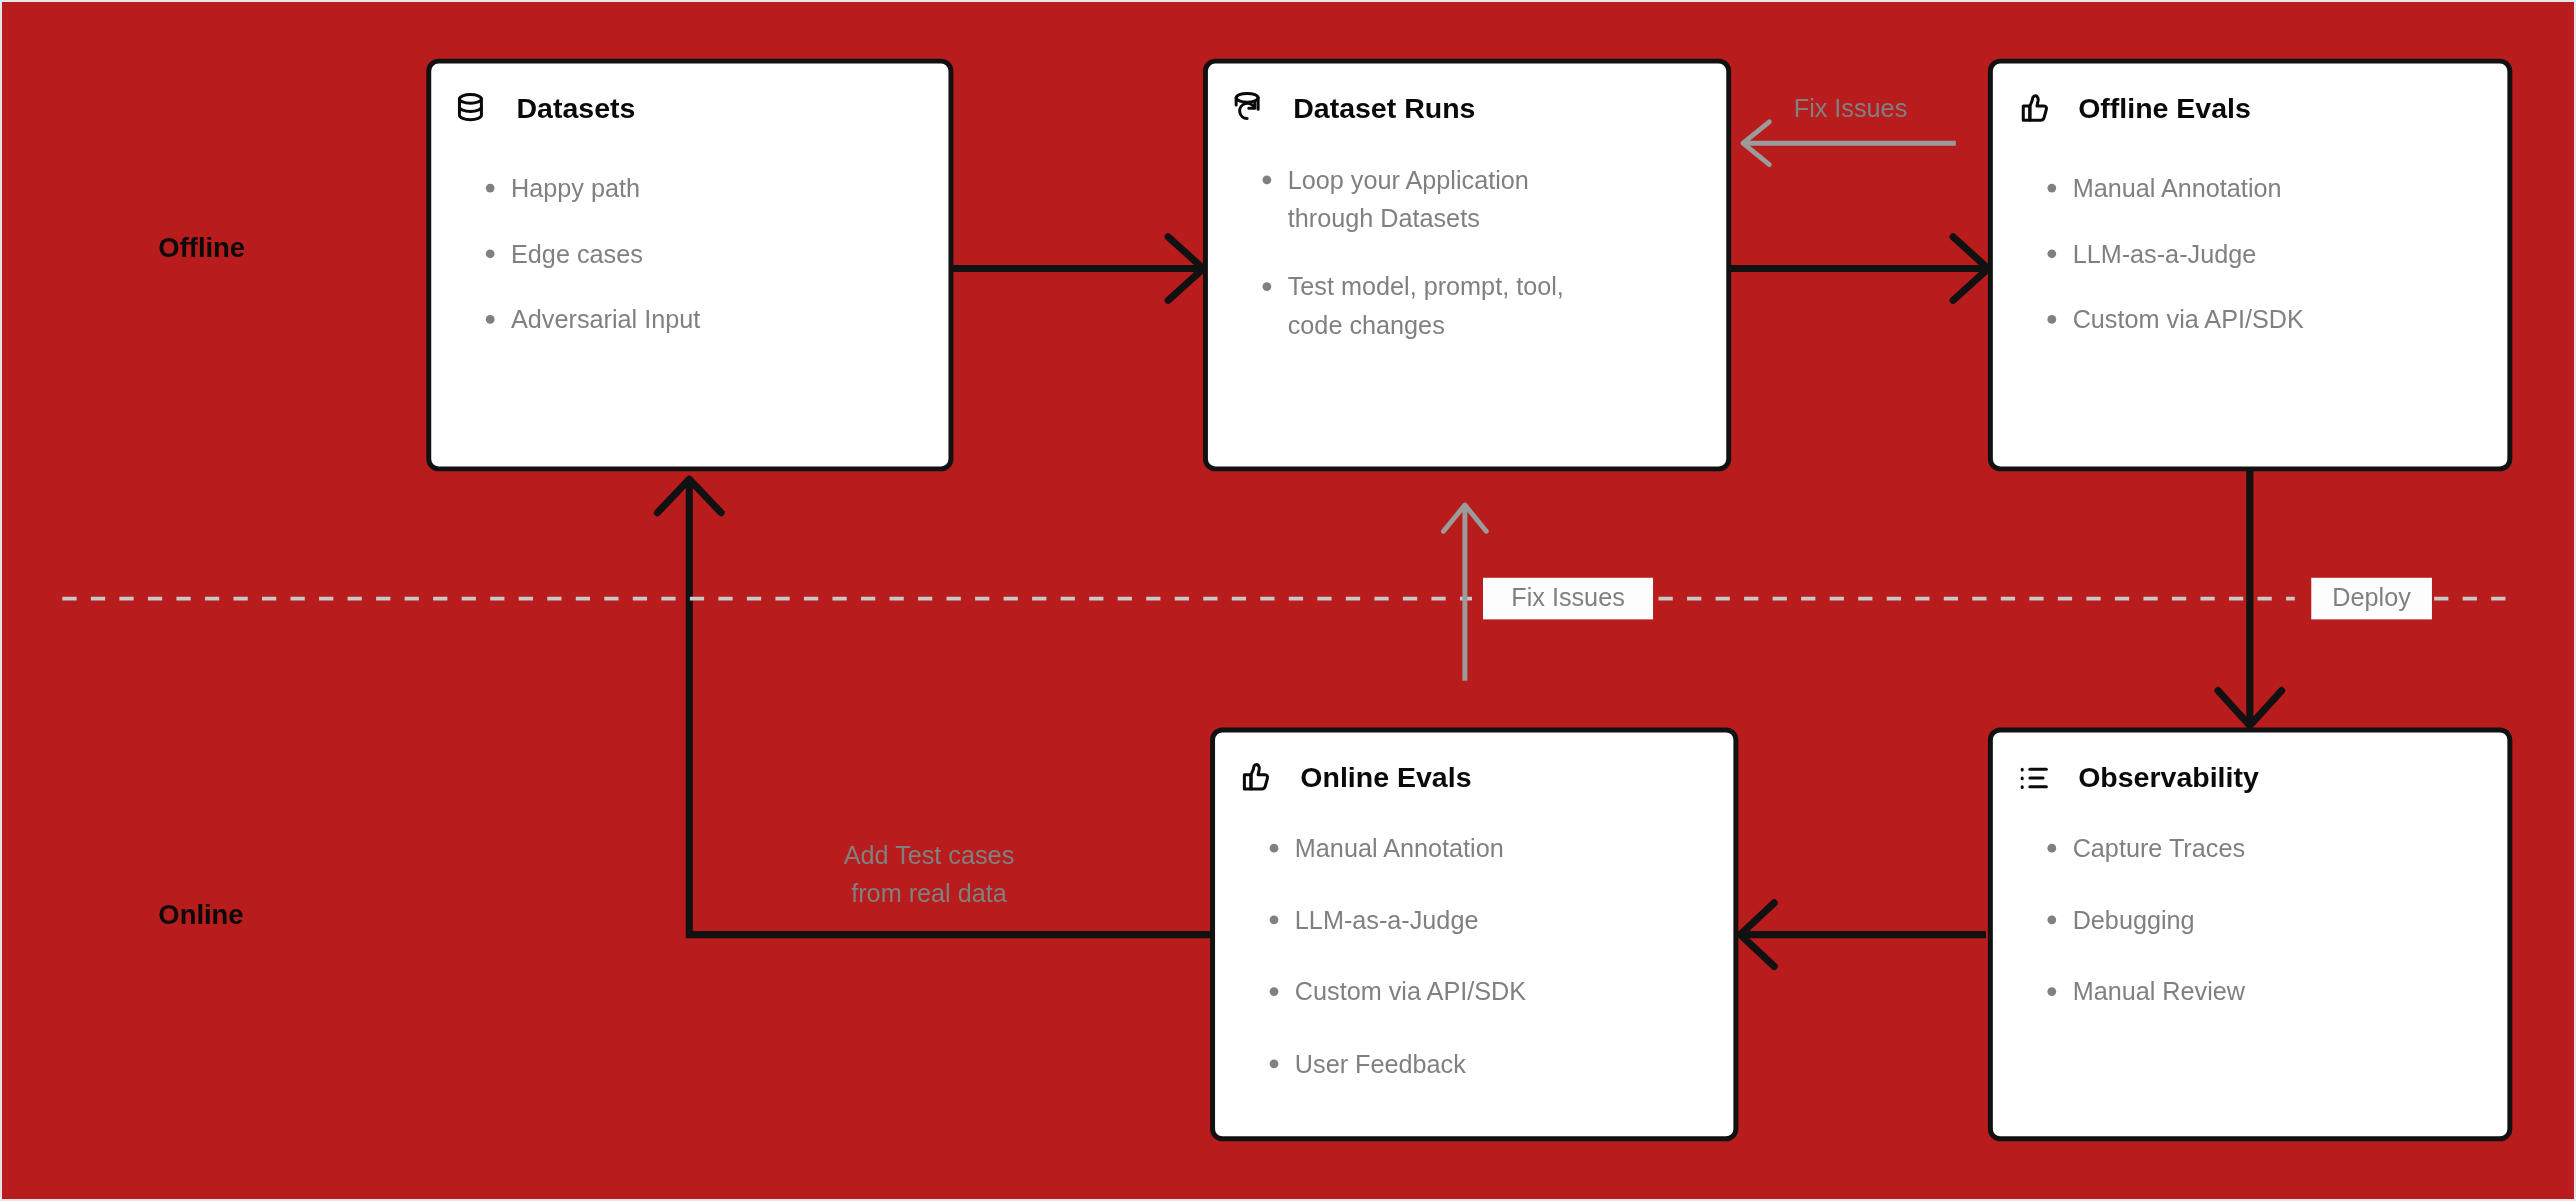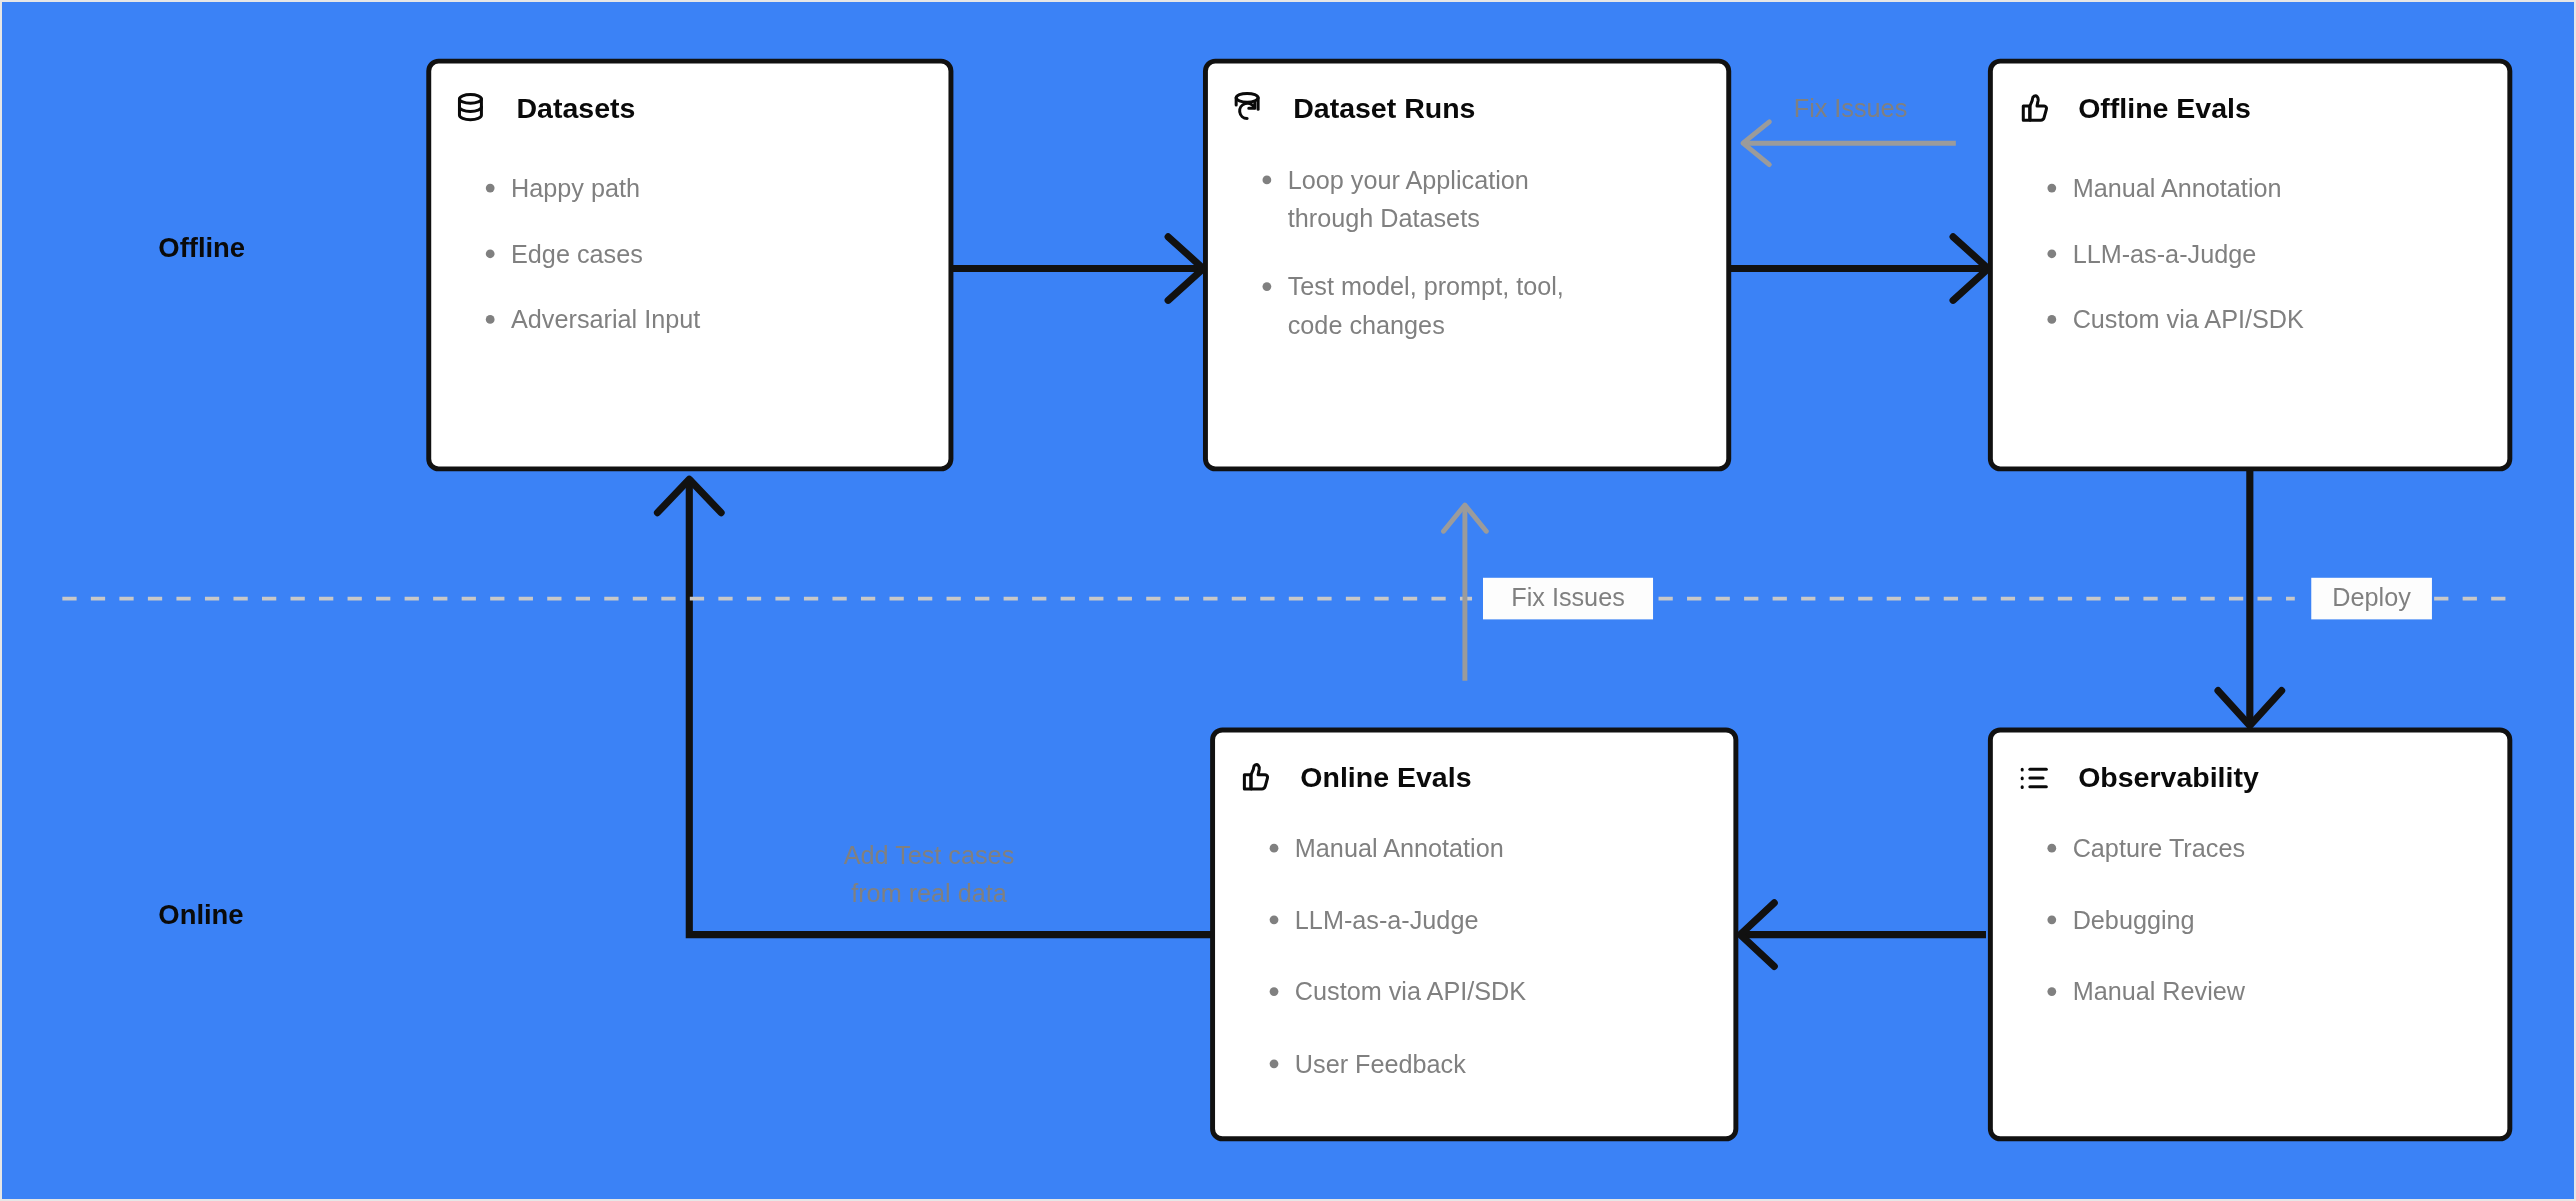--- a/index.html
+++ b/index.html
@@ -1,17 +1,17 @@
 <!DOCTYPE html>
 <html style="font-size:8.8px"><head>
 <meta charset="utf-8">
 <style>
   html,body{margin:0;padding:0;background:#e8e8e8;}
   body{font-family:"Liberation Sans",sans-serif;}
-  .page{position:relative;width:2576px;height:1201px;background:#3b82f6;
+  .page{position:relative;width:2576px;height:1201px;background:#b91c1c;
         box-sizing:border-box;border:2.2px solid #e6e6e6;overflow:hidden;}
   svg.canvas{position:absolute;inset:0;width:100%;height:100%;}
   .boxrect{fill:#ffffff;stroke:#111111;stroke-width:9;}
   .flow{stroke:#111111;stroke-width:13;fill:none;}
   .flowhead{stroke:#111111;stroke-width:13;fill:none;stroke-linecap:round;stroke-linejoin:round;}
   .ghost{stroke:#9b9b9b;stroke-width:9;fill:none;}
   .ghosthead{stroke:#9b9b9b;stroke-width:9;fill:none;stroke-linecap:round;stroke-linejoin:round;}
   .divider{stroke:#c8c8c8;stroke-width:7;fill:none;stroke-dasharray:26 26;}
   .boxtitle{font-size:52px;font-weight:bold;fill:#0a0a0a;
             font-family:"Liberation Sans",sans-serif;}

